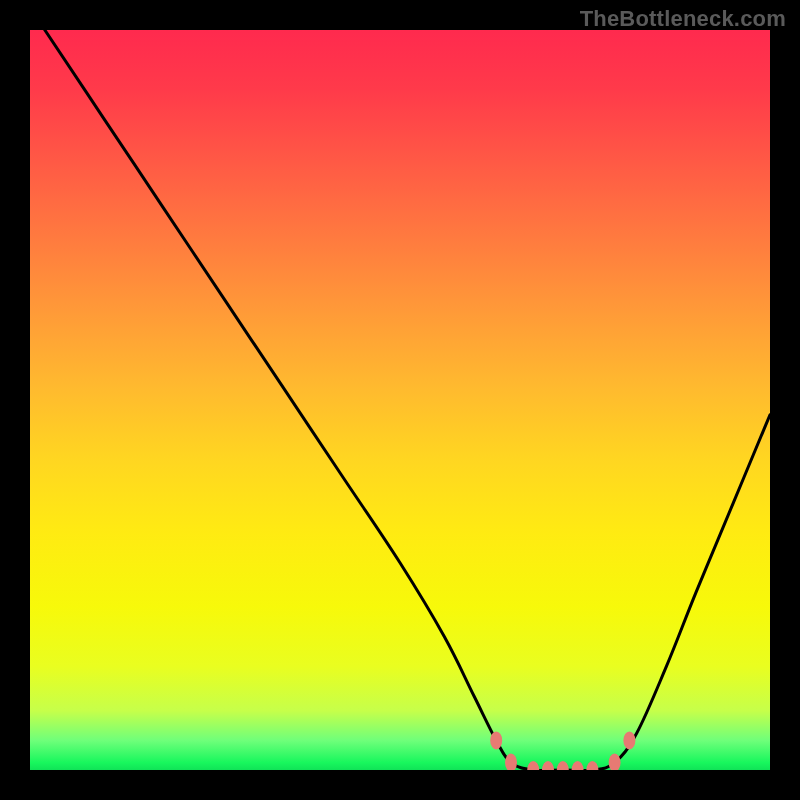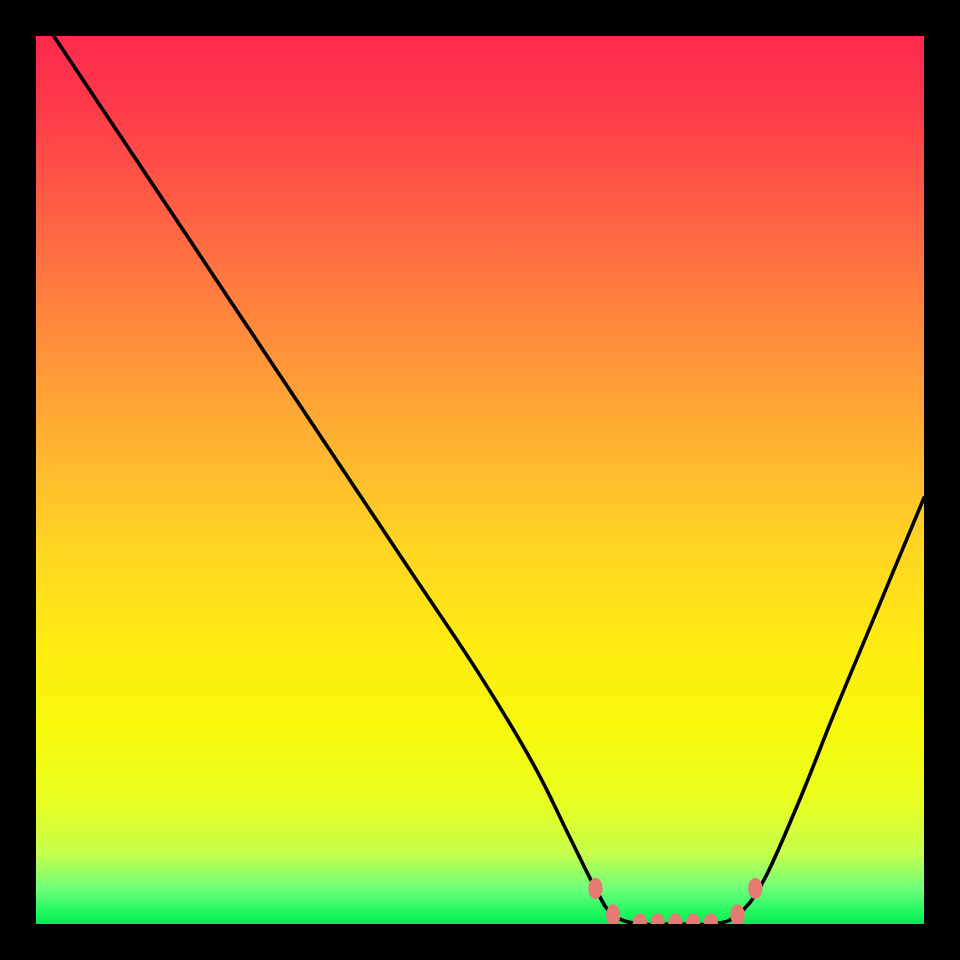--- a/index.html
+++ b/index.html
@@ -64,20 +64,21 @@
     inset: 0;
     width: 100%;
     height: 100%;
     z-index: 5;
   }
 </style>
 </head>
 <body>
 
 <div class="container">
+  <div class="watermark">TheBottleneck.com</div>
 
   <div class="plot-area">
     <div class="gradient"></div>
 
     <svg class="overlay" viewBox="0 0 740 740" preserveAspectRatio="none">
       <path id="curve-path" fill="none" stroke="#000000" stroke-width="3" stroke-linecap="round" stroke-linejoin="round" d="M 14.8 0.0 C 25.5 16.0, 52.7 56.8, 74.0 88.8 C 95.3 120.8, 111.9 145.6, 133.2 177.6 C 154.5 209.6, 171.1 234.4, 192.4 266.4 C 213.7 298.4, 230.3 323.2, 251.6 355.2 C 272.9 387.2, 289.5 412.0, 310.8 444.0 C 332.1 476.0, 351.4 503.5, 370.0 532.8 C 388.6 562.1, 401.1 582.8, 414.4 606.8 C 427.7 630.8, 434.7 647.4, 444.0 666.0 C 453.3 684.6, 459.5 698.4, 466.2 710.4 C 472.9 722.4, 474.3 727.3, 481.0 732.6 C 487.7 737.9, 493.9 738.7, 503.2 740.0 C 512.5 741.3, 522.1 740.0, 532.8 740.0 C 543.5 740.0, 553.1 741.3, 562.4 740.0 C 571.7 738.7, 576.6 739.3, 584.6 732.6 C 592.6 725.9, 597.5 720.3, 606.8 703.0 C 616.1 685.7, 625.7 661.7, 636.4 636.4 C 647.1 611.1, 654.0 591.7, 666.0 562.4 C 678.0 533.1, 689.7 505.6, 703.0 473.6 C 716.3 441.6, 733.3 400.8, 740.0 384.8"></path>
       <g id="markers-group">
           <ellipse cx="466.2" cy="710.4" rx="6" ry="9" fill="#e77a73"></ellipse>
           <ellipse cx="481.0" cy="732.6" rx="6" ry="9" fill="#e77a73"></ellipse>
           <ellipse cx="503.2" cy="740.0" rx="6" ry="9" fill="#e77a73"></ellipse>

